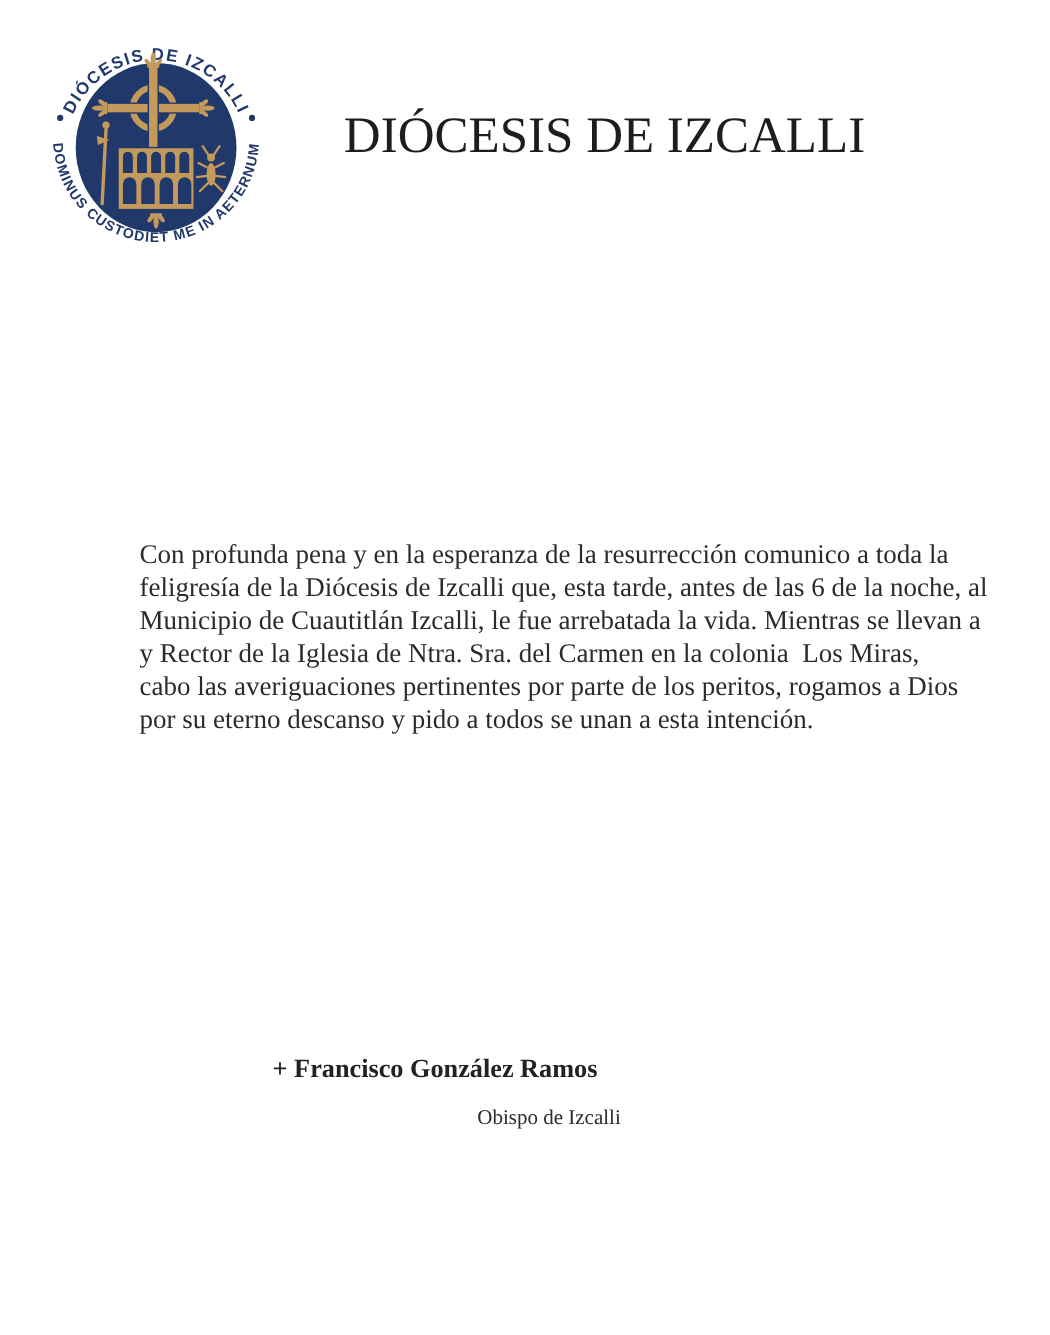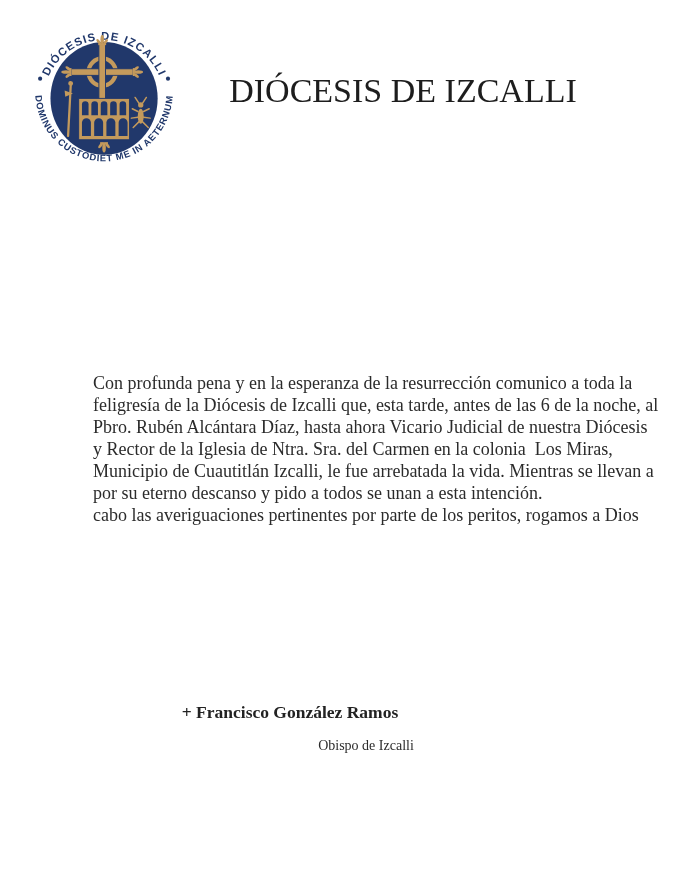--- a/index.html
+++ b/index.html
@@ -39,21 +39,21 @@
   }
   .dateline {
     position:absolute; right:60px; top:197px;
     font-size:18px; white-space:pre; color:#2b2b2b;
   }
   .salutation {
     position:absolute; left:93px; top:317px;
     font-size:18px; white-space:pre; color:#2b2b2b;
   }
   .body-block {
-    position:absolute; left:93px; top:372px;
+    position:absolute; left:93px; top:358px;
     font-size:18px; line-height:22px; color:#2b2b2b;
   }
   .body-line { white-space:pre; }
   .sig-name {
     position:absolute; left:0; top:702px; width:580px;
     text-align:center; font-size:17.5px; font-weight:bold;
     white-space:pre; color:#222222;
   }
   .sig-title {
     position:absolute; left:16px; top:738px; width:700px;
@@ -135,23 +135,22 @@
     </g>
   </svg>
 
   <div class="doc-title">DIÓCESIS DE IZCALLI</div>
 
 
 
   <div class="body-block">
     <div class="body-line">Con profunda pena y en la esperanza de la resurrección comunico a toda la</div>
     <div class="body-line">feligresía de la Diócesis de Izcalli que, esta tarde, antes de las 6 de la noche, al</div>
-    <div class="body-line">Pbro. Rubén Alcántara Díaz, hasta ahora Vicario Judicial de nuestra Diócesis</div>
+    <div class="body-line">Municipio de Cuautitlán Izcalli, le fue arrebatada la vida. Mientras se llevan a</div>
     <div class="body-line">y Rector de la Iglesia de Ntra. Sra. del Carmen en la colonia  Los Miras,</div>
-    <div class="body-line">Municipio de Cuautitlán Izcalli, le fue arrebatada la vida. Mientras se llevan a</div>
+    <div class="body-line">cabo las averiguaciones pertinentes por parte de los peritos, rogamos a Dios</div>
     <div class="body-line">por su eterno descanso y pido a todos se unan a esta intención.</div>
-    <div class="body-line">cabo las averiguaciones pertinentes por parte de los peritos, rogamos a Dios</div>
   </div>
 
   <div class="sig-name">+ Francisco González Ramos</div>
   <div class="sig-title">Obispo de Izcalli</div>
 
 </div>
 
 </body></html>

